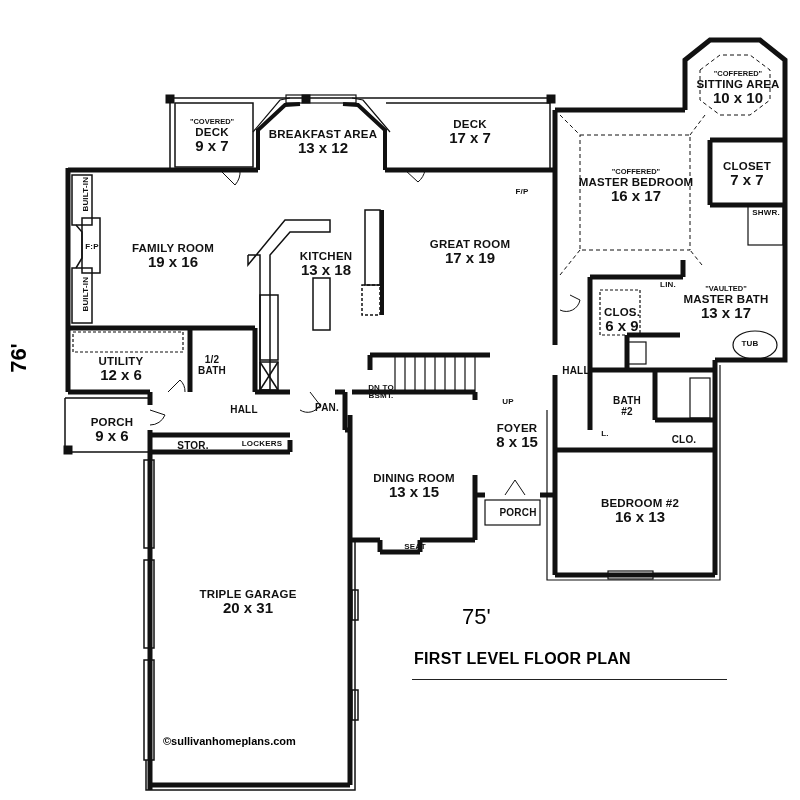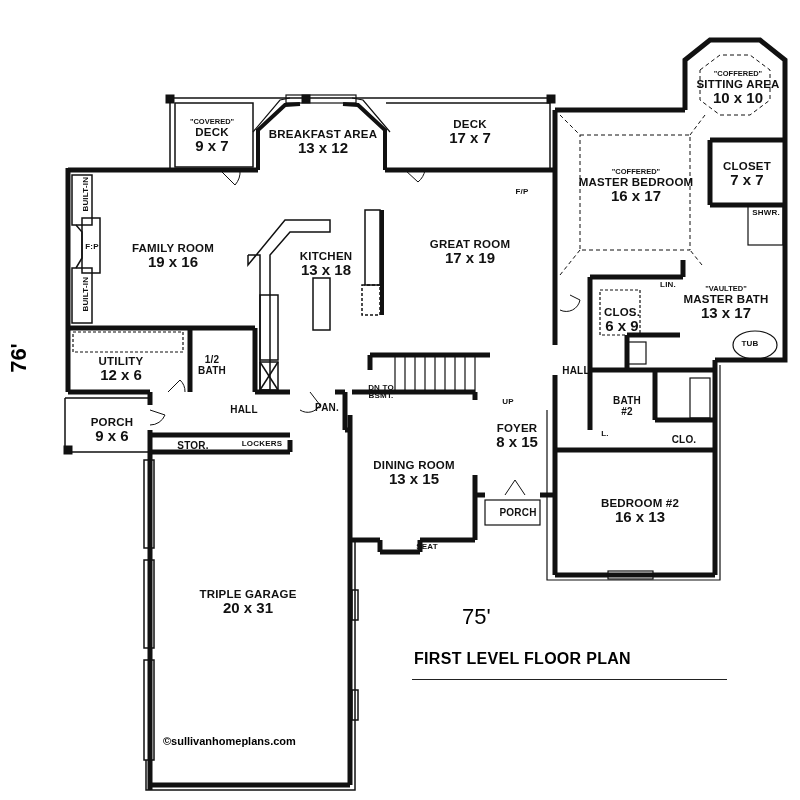--- a/index.html
+++ b/index.html
@@ -234,21 +234,21 @@
   <span class="dm">12 x 6</span>
 </div>
 <div class="lbl small" style="left:212px;top:355px;">
   <span class="nm">1/2</span>
   <span class="nm">BATH</span>
 </div>
 <div class="lbl" style="left:112px;top:416px;">
   <span class="nm">PORCH</span>
   <span class="dm">9 x 6</span>
 </div>
-<div class="lbl" style="left:414px;top:459px;">
+<div class="lbl" style="left:414px;top:472px;">
   <span class="nm">DINING ROOM</span>
   <span class="dm">13 x 15</span>
 </div>
 <div class="lbl" style="left:517px;top:422px;">
   <span class="nm">FOYER</span>
   <span class="dm">8 x 15</span>
 </div>
 <div class="lbl" style="left:640px;top:497px;">
   <span class="nm">BEDROOM #2</span>
   <span class="dm">16 x 13</span>
@@ -279,21 +279,21 @@
   </div>
 <div class="lbl tiny" style="left:381px;top:384px;width:32px;white-space:normal;">
     <span class="nm">DN TO BSMT.</span>
   </div>
 <div class="lbl tiny" style="left:508px;top:366px;margin-top:32px;">
     <span class="nm">UP</span>
   </div>
 <div class="lbl small" style="left:518px;top:508px;">
     <span class="nm">PORCH</span>
   </div>
-<div class="lbl tiny" style="left:415px;top:543px;margin-left:12px;">
+<div class="lbl tiny" style="left:415px;top:543px;">
     <span class="nm">SEAT</span>
   </div>
 <div class="lbl tiny" style="left:92px;top:243px;">
     <span class="nm">F:P</span>
   </div>
 <div class="lbl tiny" style="left:522px;top:188px;">
     <span class="nm">F/P</span>
   </div>
 <div class="lbl tiny vert" style="left:86px;top:190px;">
     <span class="nm">BUILT-IN</span>

